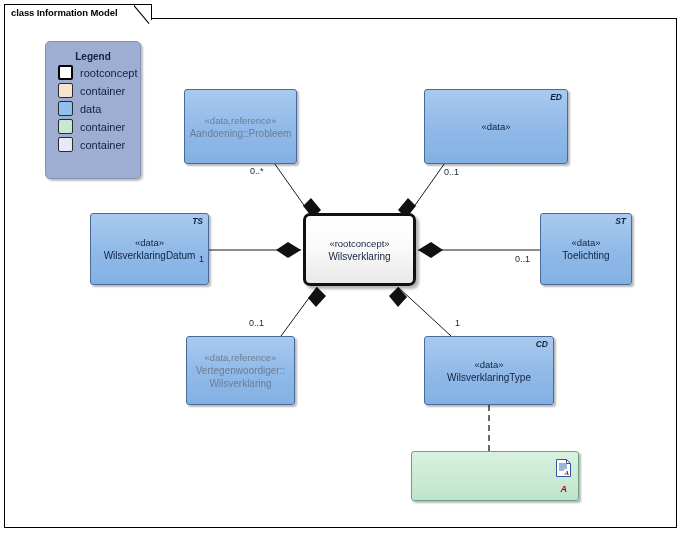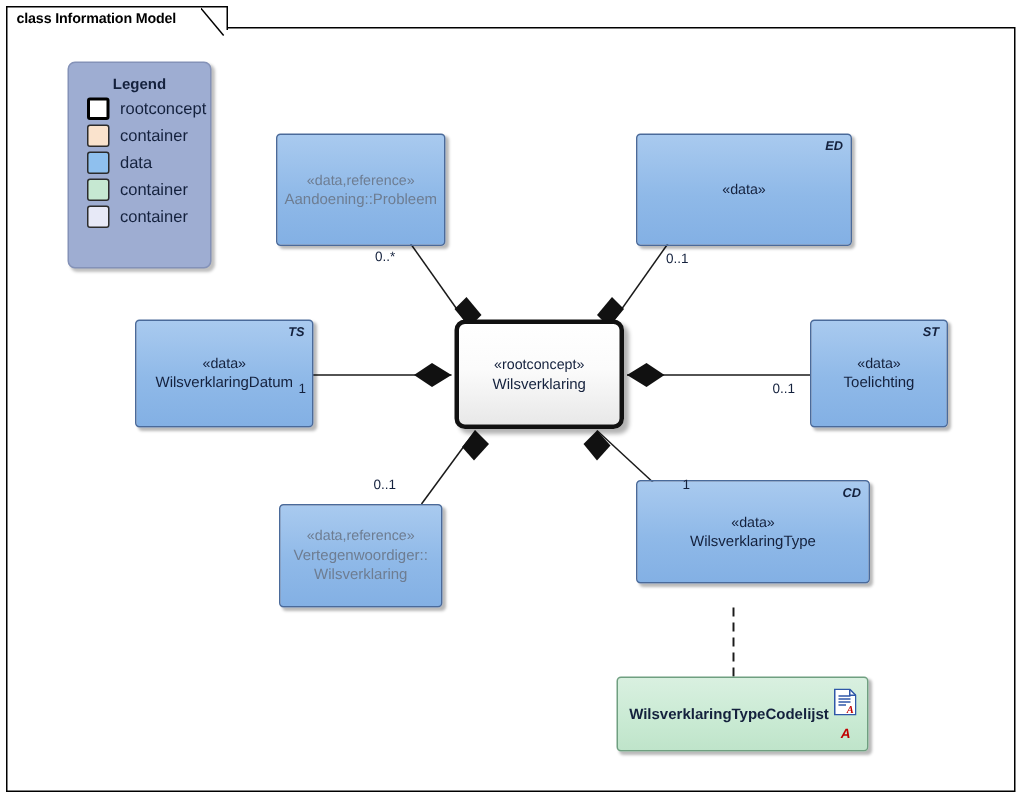--- a/index.html
+++ b/index.html
@@ -313,28 +313,27 @@
     <span class="stereotype">«data»</span>
     <span class="nodename">Toelichting</span>
   </div>
 
   <div class="node data ghost" style="left:186px; top:336px; width:109px; height:69px;">
     <span class="stereotype">«data,reference»</span>
     <span class="nodename">Vertegenwoordiger::</span>
     <span class="nodename">Wilsverklaring</span>
   </div>
 
-  <div class="node data" style="left:424px; top:320px; width:156px; height:69px;">
+  <div class="node data" style="left:424px; top:336px; width:130px; height:69px;">
     <span class="corner-tag">CD</span>
     <span class="stereotype">«data»</span>
     <span class="nodename">WilsverklaringType</span>
   </div>
 
   <div class="node codelist" style="left:411px; top:451px; width:168px; height:50px;">
-    <span class="nodename" style="margin-right:18px;">WilsverklaringTypeCodelijst</span>
     <svg class="doc-icon" viewBox="0 0 15 18">
       <path d="M0.5 0.5 H10.5 L14.5 4.5 V17.5 H0.5 Z" fill="#ffffff" stroke="#2f57a8" stroke-width="1"></path>
       <path d="M10.5 0.5 V4.5 H14.5" fill="none" stroke="#2f57a8" stroke-width="1"></path>
       <line x1="3" y1="5" x2="11" y2="5" stroke="#2f57a8" stroke-width="0.9"></line>
       <line x1="3" y1="7" x2="11" y2="7" stroke="#2f57a8" stroke-width="0.9"></line>
       <line x1="3" y1="9" x2="11" y2="9" stroke="#2f57a8" stroke-width="0.9"></line>
       <line x1="3" y1="11" x2="8" y2="11" stroke="#2f57a8" stroke-width="0.9"></line>
       <text x="8.5" y="16" font-family="Liberation Serif, serif" font-size="7" font-style="italic" font-weight="bold" fill="#c00000">A</text>
     </svg>
     <span class="red-a">A</span>

